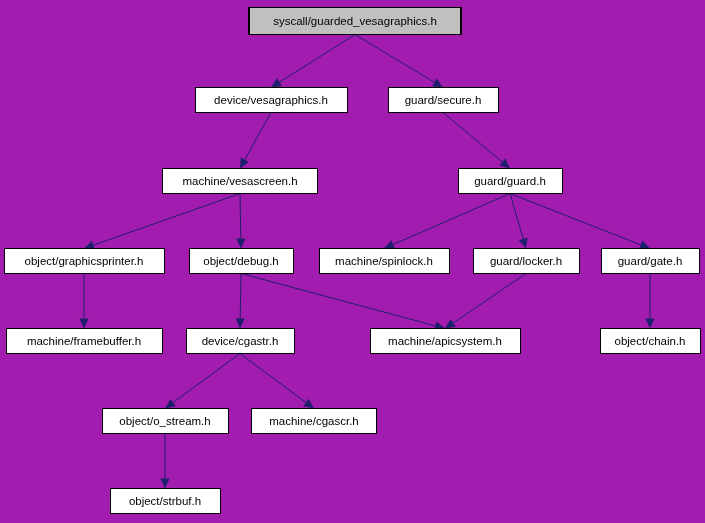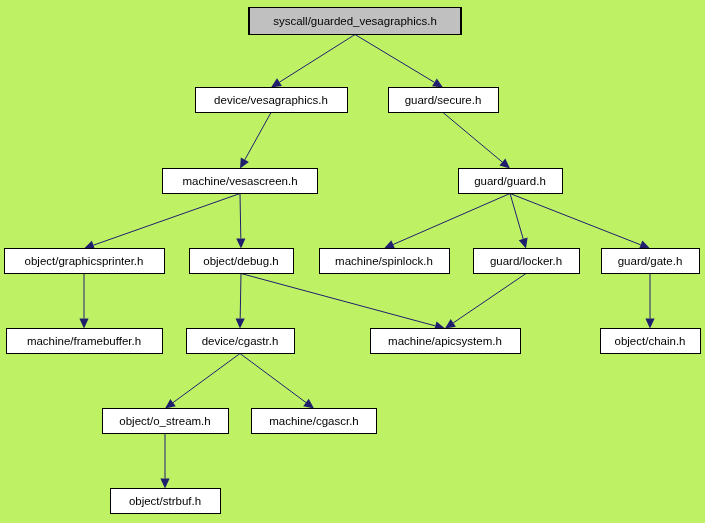--- a/index.html
+++ b/index.html
@@ -4,21 +4,21 @@
 <style>
   html, body {
     margin: 0;
     padding: 0;
     background: #ffffff;
   }
   #canvas-wrap {
     position: relative;
     width: 705px;
     height: 523px;
-    background: #bef264;
+    background: #a21caf;
     overflow: hidden;
     font-family: "Liberation Sans", sans-serif;
   }
   svg#graph {
     position: absolute;
     left: 0;
     top: 0;
     width: 705px;
     height: 523px;
     display: block;

